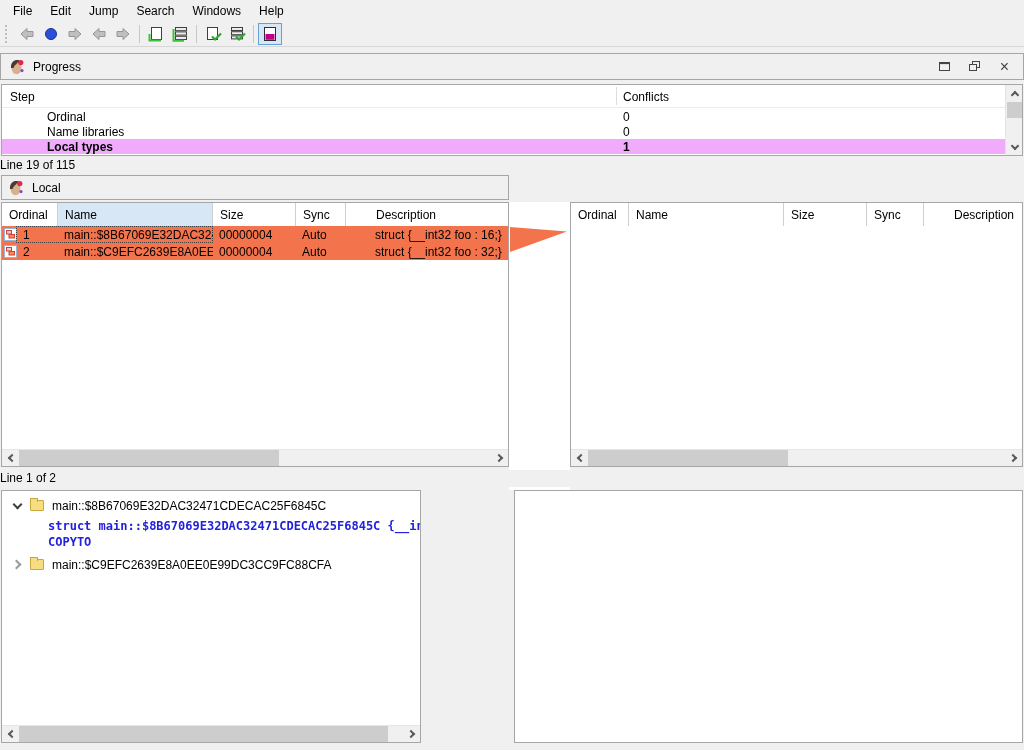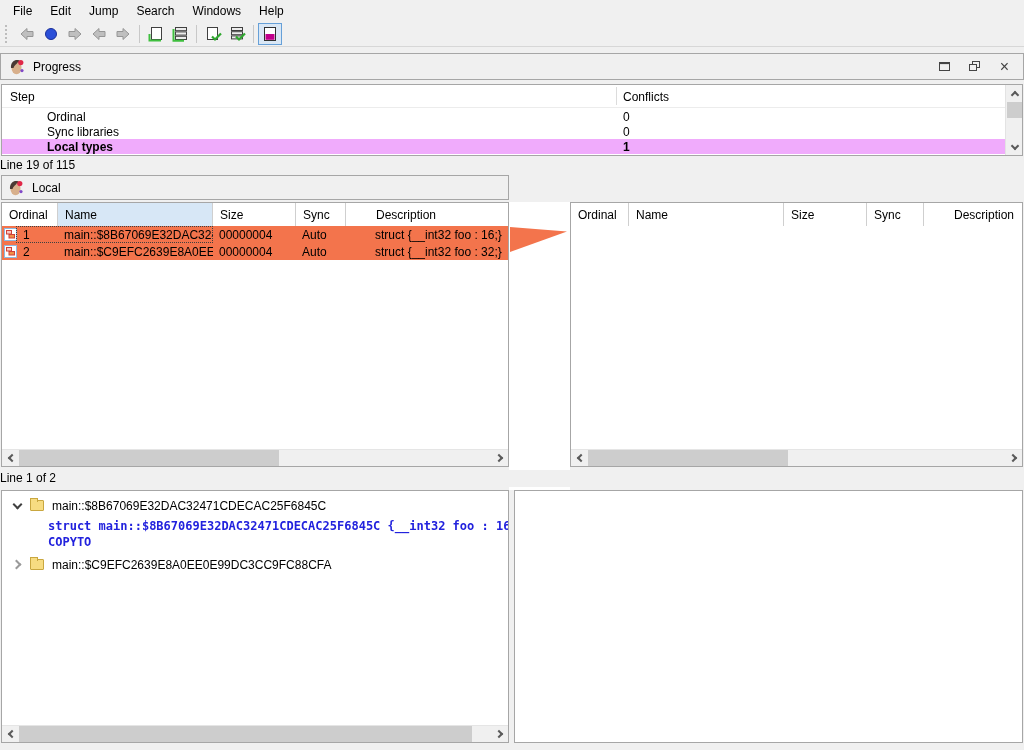--- a/index.html
+++ b/index.html
@@ -85,21 +85,21 @@
   .mrow .cell.c-name, .mrow .cell.c-size, .mrow .cell.c-sync, .mrow .cell.c-desc { padding-left:6px; }
   .mrow .ordnum { margin-left:6px; }
   .focus-rect { position:absolute; left:14px; width:197px; top:0; bottom:0; outline:1px dotted #404040; outline-offset:-1px; pointer-events:none; }
 
   
   .gutter { position:absolute; left:509px; top:202px; width:61px; height:288px; background:#fff; }
   .merge-arrow { position:absolute; left:1px; top:25px; width:57px; height:25px; background:#F3744C; clip-path:polygon(0 0, 100% 18%, 0 100%); }
 
   
   .detail { position:absolute; top:490px; height:253px; background:#fff; border:1px solid #A6A6A6; overflow:hidden; }
-  .dt-left { left:1px; width:508px;text-decoration:underline; }
+  .dt-left { left:1px; width:420px;text-decoration:underline; }
   .dt-right { left:514px; width:509px; }
   .tree-row { position:absolute; left:0; right:0; height:17px; display:flex; align-items:center; }
   .tree-row .tchev { width:14px; margin-left:8px; display:flex; align-items:center; justify-content:center; }
   .tree-row .folder { margin-left:6px; }
   .tree-row .tlabel { margin-left:8px; white-space:nowrap; }
   .chev-exp { width:7px; height:7px; border:0 solid #404040; border-right-width:2px; border-bottom-width:2px; transform:rotate(45deg); margin-bottom:3px; }
   .chev-col { width:7px; height:7px; border:0 solid #9A9A9A; border-right-width:2px; border-top-width:2px; transform:rotate(45deg); margin-right:2px; }
   .folder { width:14px; height:11px; background:#F7DC81; border:1px solid #C9A73F; border-radius:1px; position:relative; flex:0 0 auto; }
   .folder::before { content:""; position:absolute; top:-3px; left:-1px; width:6px; height:3px; background:#F7DC81; border:1px solid #C9A73F; border-bottom:none; }
   .code-line { position:absolute; left:46px; right:0; height:16px; font-family:"DejaVu Sans Mono", monospace; font-weight:bold; color:#2222DD; white-space:nowrap; overflow:hidden; }
@@ -216,21 +216,21 @@
       <span class="h-step">Step</span>
       <span class="h-conf">Conflicts</span>
     </div>
     <div class="steps-colsep"></div>
     <div class="steps-hline"></div>
     <div class="step-row" style="top:24px;">
       <span class="lbl">Ordinal</span>
       <span class="val">0</span>
     </div>
     <div class="step-row" style="top:39px;">
-      <span class="lbl">Sync libraries</span>
+      <span class="lbl">Name libraries</span>
       <span class="val">0</span>
     </div>
     <div class="step-row sel" style="top:54px;">
       <span class="lbl">Local types</span>
       <span class="val">1</span>
     </div>
     <div class="vscroll">
       <span class="vs-btn vs-up">
           <i class="chev chev-u"></i>
         </span>

